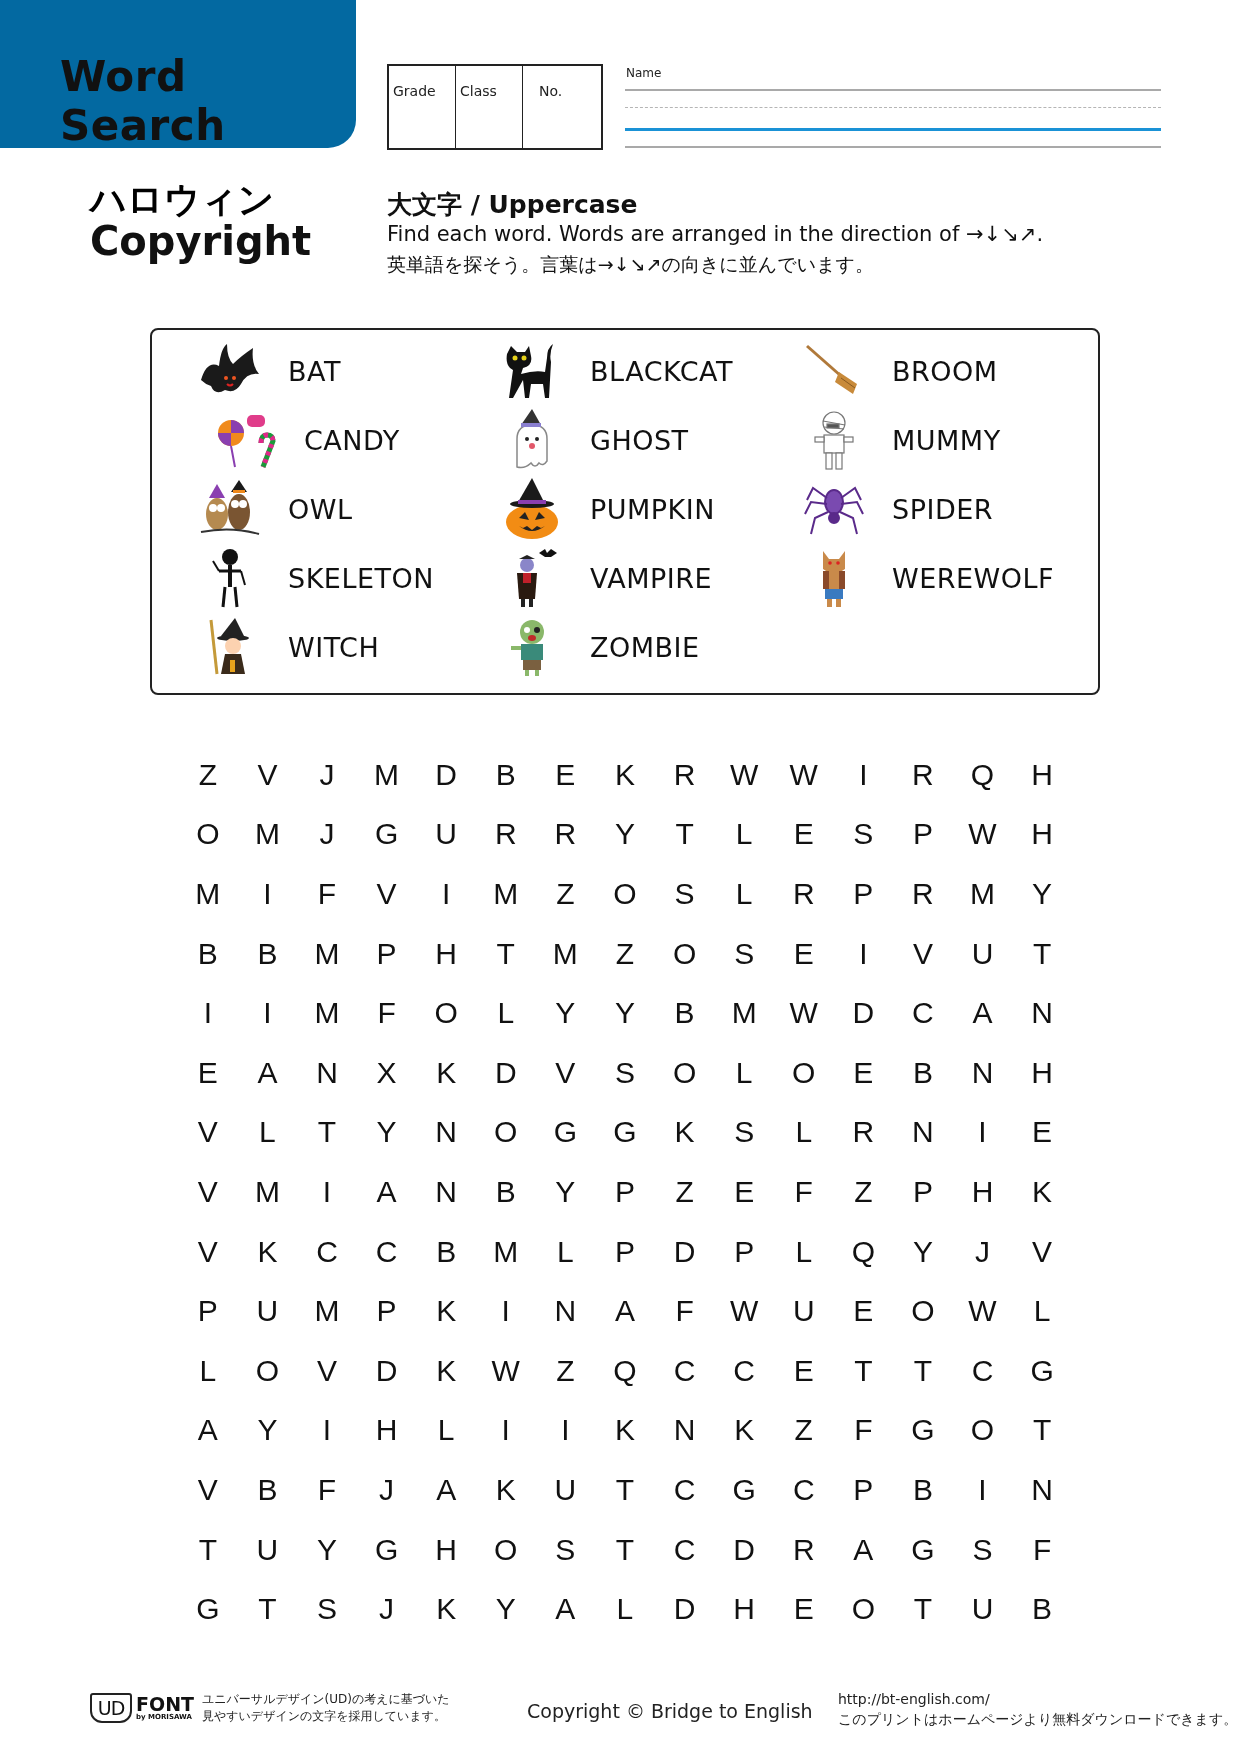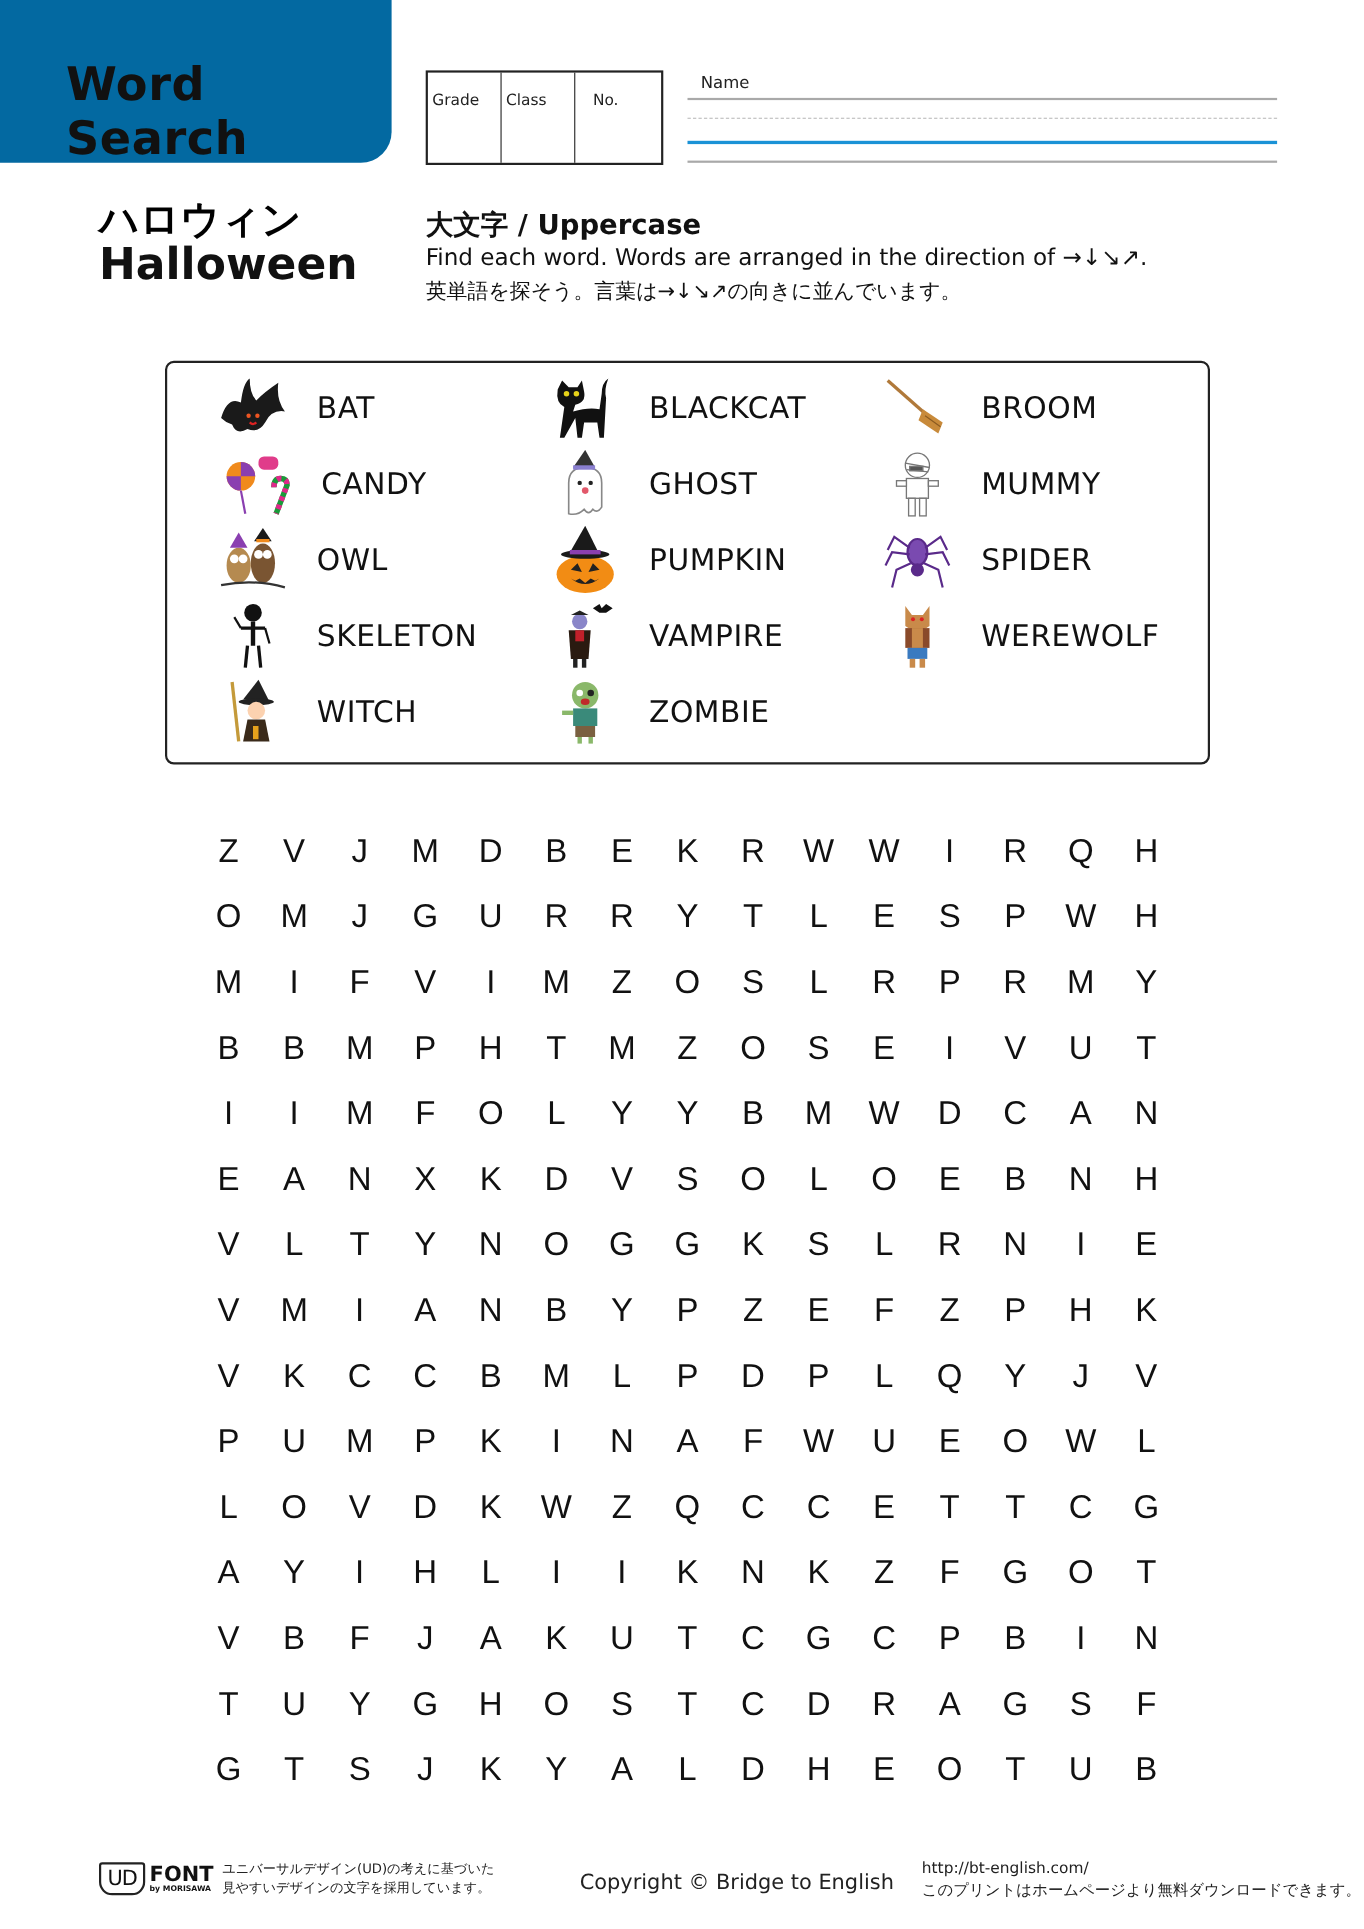--- a/index.html
+++ b/index.html
@@ -16,21 +16,21 @@
   }
 
   .info-box {
     position: absolute; left: 387px; top: 64px; width: 216px; height: 86px;
     border: 2px solid #222; display: flex;
   }
   .info-cell { flex: 1; border-right: 1.5px solid #222; font-size: 14px; padding: 17px 4px; font-family: "DejaVu Sans", sans-serif; color: #222; }
   .info-cell:last-child { border-right: none; margin-left: 12px; }
 
   .name-area { position: absolute; left: 625px; top: 64px; width: 536px; height: 90px; }
-  .name-label { position: absolute; left: 12px; top: 2px; font-size: 15px; color: #222; }
+  .name-label { position: absolute; left: 1px; top: 2px; font-size: 12px; color: #222; }
   .line { position: absolute; left: 0; width: 536px; }
   .line.l1 { top: 25px; border-top: 2px solid #a9a9a9; }
   .line.l2 { top: 43px; border-top: 1.5px dashed #b5b5b5; }
   .line.l3 { top: 64px; border-top: 3px solid #1a92d6; }
   .line.l4 { top: 82px; border-top: 2px solid #a9a9a9; }
 
   .topic-jp { position: absolute; left: 90px; top: 176px; font-size: 36px; font-weight: bold; color: #000000; }
   .topic-en { position: absolute; left: 90px; top: 218px; font-size: 40px; font-weight: bold; color: #111; }
 
   .mode-title { position: absolute; left: 387px; top: 188px; font-size: 25px; font-weight: bold; color: #111; }
@@ -82,40 +82,40 @@
 
 <div class="name-area">
   <span class="name-label">Name</span>
   <div class="line l1"></div>
   <div class="line l2"></div>
   <div class="line l3"></div>
   <div class="line l4"></div>
 </div>
 
 <div class="topic-jp">ハロウィン</div>
-<div class="topic-en">Halloween</div>
+<div class="topic-en">Copyright</div>
 
 <div class="mode-title">大文字 / Uppercase</div>
 <div class="instr-en">Find each word.  Words are arranged in the direction of →↓↘↗.</div>
 <div class="instr-jp">英単語を探そう。言葉は→↓↘↗の向きに並んでいます。</div>
 
 <div class="word-box">
 
   <div class="word-item" style="left:40px;top:8px;">
     <div class="word-icon">
       <svg viewBox="0 0 66 62">
           <path d="M4 40 Q10 20 22 26 Q24 8 30 4 Q30 18 36 24 Q44 16 56 8 Q54 24 62 34 Q50 32 44 44 Q38 54 28 50 Q18 56 14 46 Q8 44 4 40Z" fill="#1a1a1a"></path>
           <circle cx="29" cy="38" r="2" fill="#e52"></circle>
           <circle cx="37" cy="38" r="2" fill="#e52"></circle>
           <path d="M30 44 Q33 47 36 44" stroke="#d22" stroke-width="2" fill="none"></path>
         </svg>
     </div>
     <span class="word-label">BAT</span>
   </div>
-  <div class="word-item" style="left:44px;top:77px;">
+  <div class="word-item" style="left:56px;top:77px;">
     <div class="word-icon">
       <svg viewBox="0 0 66 62">
           <circle cx="18" cy="24" r="13" fill="#f08a1c"></circle>
           <path d="M18 11 A13 13 0 0 1 31 24 L18 24Z" fill="#8a3fb0"></path>
           <path d="M5 24 A13 13 0 0 0 18 37 L18 24Z" fill="#8a3fb0"></path>
           <line x1="18" y1="37" x2="22" y2="58" stroke="#8a3fb0" stroke-width="2"></line>
           <rect x="34" y="6" width="18" height="12" rx="5" fill="#e03c8a"></rect>
           <path d="M48 34 Q48 26 54 26 Q60 26 60 32 L50 58" stroke="#1a9a3a" stroke-width="5" fill="none"></path>
           <path d="M48 34 Q48 26 54 26 Q60 26 60 32 L50 58" stroke="#e0288a" stroke-width="5" stroke-dasharray="4 4" fill="none"></path>
         </svg>

